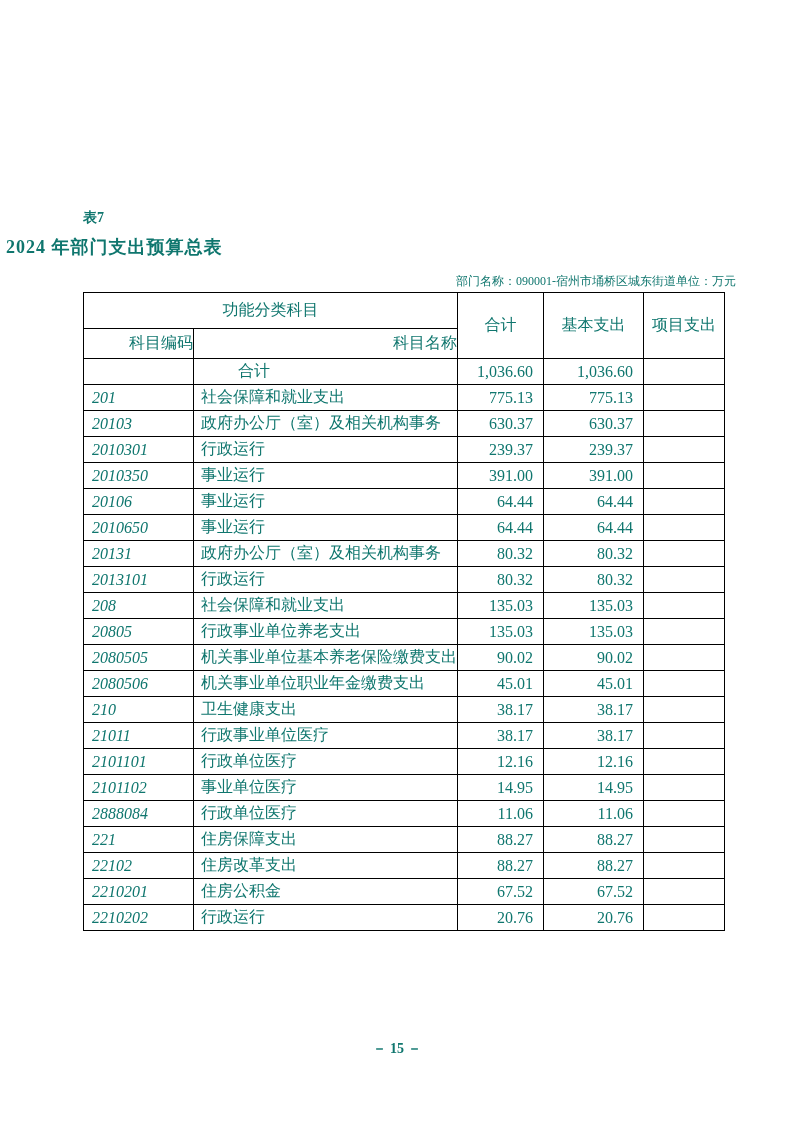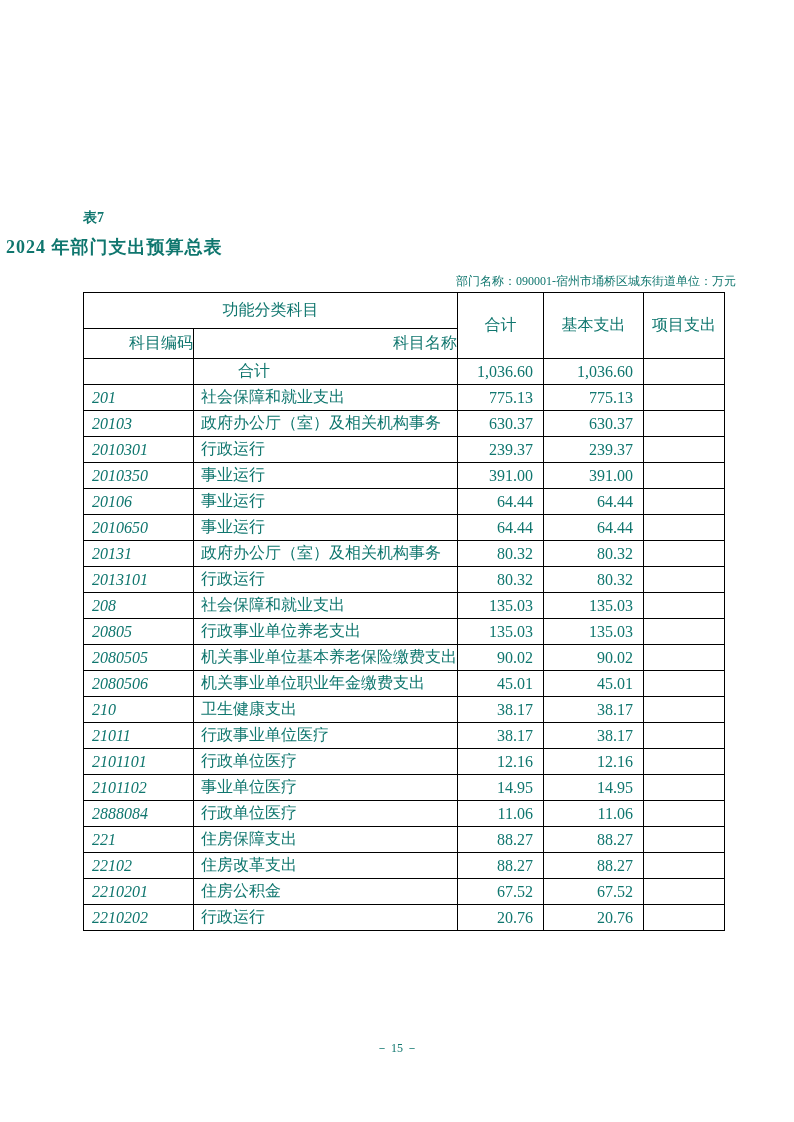--- a/index.html
+++ b/index.html
@@ -65,21 +65,22 @@
   td.cell-code { text-align: left; padding-left: 8px; font-style: italic; }
   td.cell-name { text-align: left; padding-left: 7px; }
   td.cell-num  { text-align: right; padding-right: 10px; }
   td.cell-name.summary-name { padding-left: 44px; }
   .page-number {
     position: absolute;
     left: 0;
     top: 1040px;
     width: 100%;
     text-align: center;
-    font-size: 12px;
+    font-size: 14px;
+    font-weight: bold;
   }
 </style>
 </head>
 <body>
 
 <div class="page">
 
   <div class="table-label">表7</div>
 
   <div class="doc-title">2024 年部门支出预算总表</div>

